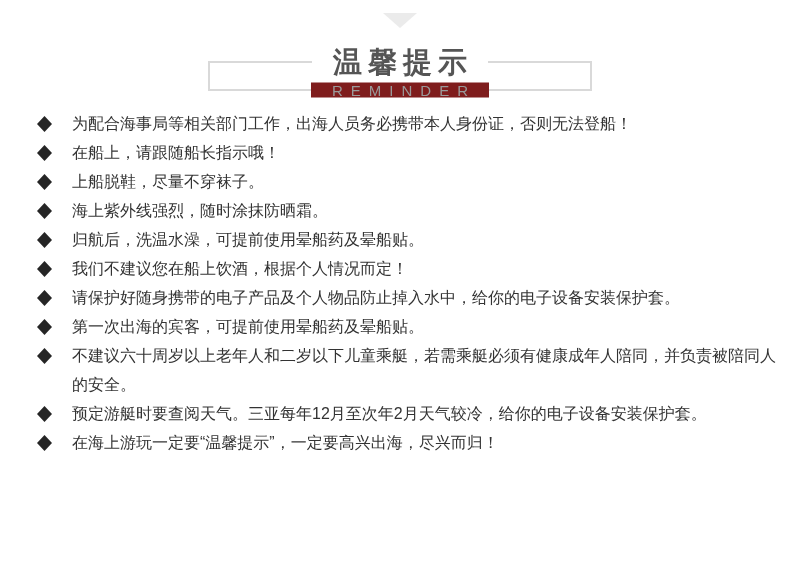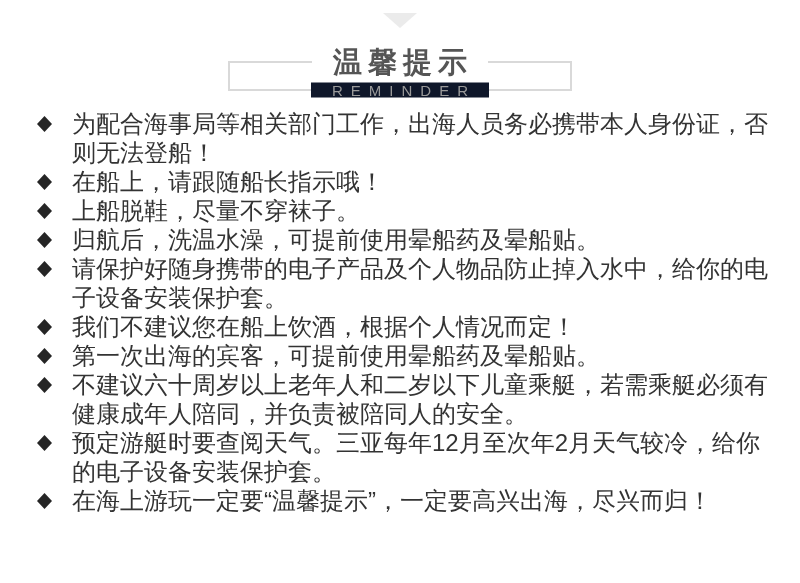--- a/index.html
+++ b/index.html
@@ -18,21 +18,21 @@
     height: 0;
     border-left: 17px solid transparent;
     border-right: 17px solid transparent;
     border-top: 15px solid var(--chevron-color, #ebebeb);
     margin: 13px auto 0 auto;
   }
 
   
   .title-box {
     position: relative;
-    width: 344px;
+    width: 384px;
     height: 30px;
     border: 2px solid var(--box-border-color, #d9d9d9);
     margin: 33px auto 0 auto;
   }
   .title {
     position: absolute;
     top: -1px;
     left: 50%;
     transform: translate(-50%, -50%);
     margin: 0;
@@ -45,21 +45,21 @@
     letter-spacing: 6px;
     text-indent: 6px;
     color: var(--title-color, #555555);
     white-space: nowrap;
   }
   .subtitle {
     position: absolute;
     bottom: -1px;
     left: 50%;
     transform: translate(-50%, 50%);
-    background: #0f172a;
+    background: #7f1d1d;
     padding: 0 13px;
     font-size: 15px;
     line-height: 1;
     letter-spacing: 8px;
     text-indent: 8px;
     color: var(--subtitle-color, #9a9a9a);
     white-space: nowrap;
   }
 
   
@@ -76,21 +76,21 @@
     flex: 0 0 auto;
     width: 15px;
     height: 16px;
     margin-top: 7px;
     background: var(--bullet-color, #252525);
     clip-path: polygon(50% 0, 100% 50%, 50% 100%, 0 50%);
   }
   .text {
     margin-left: 20px;
     width: 704px;
-    font-size: 24px;
+    font-size: 16px;
     line-height: 29px;
     color: var(--text-color, #333333);
   }
 </style>
 </head>
 <body>
 
 <div class="page">
   <header>
     <div class="chevron"></div>
@@ -111,34 +111,38 @@
     <span class="diamond"></span>
     <span class="text">在船上，请跟随船长指示哦！</span>
   </li>
 
   <li class="item">
     <span class="diamond"></span>
     <span class="text">上船脱鞋，尽量不穿袜子。</span>
   </li>
 
 
+  <li class="item">
+    <span class="diamond"></span>
+    <span class="text">海上紫外线强烈，随时涂抹防晒霜。</span>
+  </li>
 
   <li class="item">
     <span class="diamond"></span>
     <span class="text">归航后，洗温水澡，可提前使用晕船药及晕船贴。</span>
   </li>
 
   <li class="item">
     <span class="diamond"></span>
-    <span class="text">请保护好随身携带的电子产品及个人物品防止掉入水中，给你的电子设备安装保护套。</span>
+    <span class="text">我们不建议您在船上饮酒，根据个人情况而定！</span>
   </li>
 
   <li class="item">
     <span class="diamond"></span>
-    <span class="text">我们不建议您在船上饮酒，根据个人情况而定！</span>
+    <span class="text">请保护好随身携带的电子产品及个人物品防止掉入水中，给你的电子设备安装保护套。</span>
   </li>
 
   <li class="item">
     <span class="diamond"></span>
     <span class="text">第一次出海的宾客，可提前使用晕船药及晕船贴。</span>
   </li>
 
   <li class="item">
     <span class="diamond"></span>
     <span class="text">不建议六十周岁以上老年人和二岁以下儿童乘艇，若需乘艇必须有健康成年人陪同，并负责被陪同人的安全。</span>

